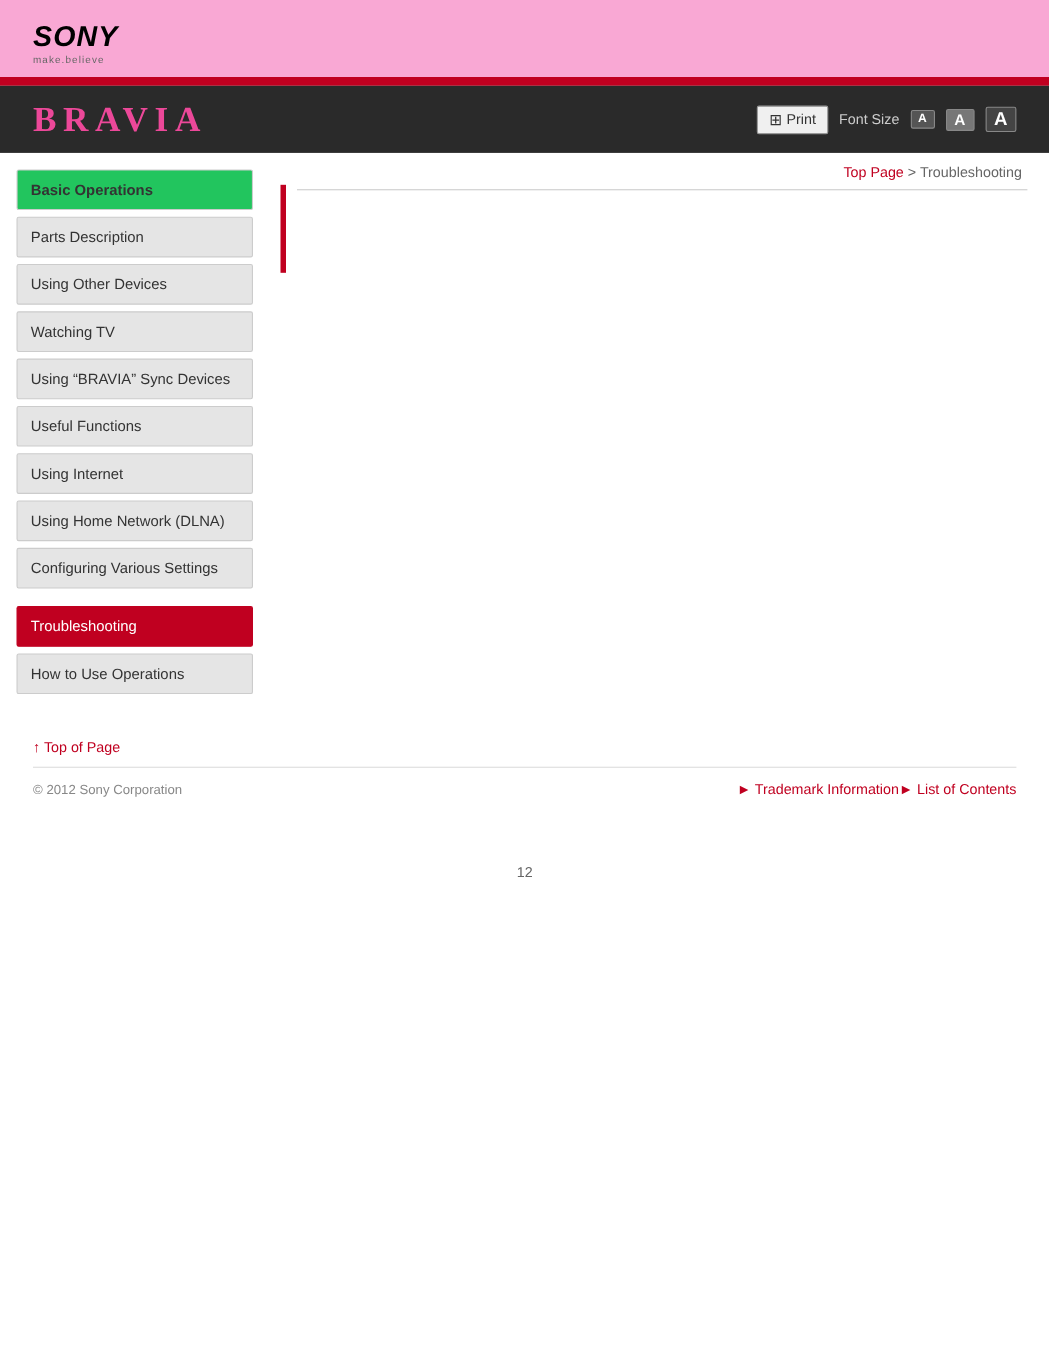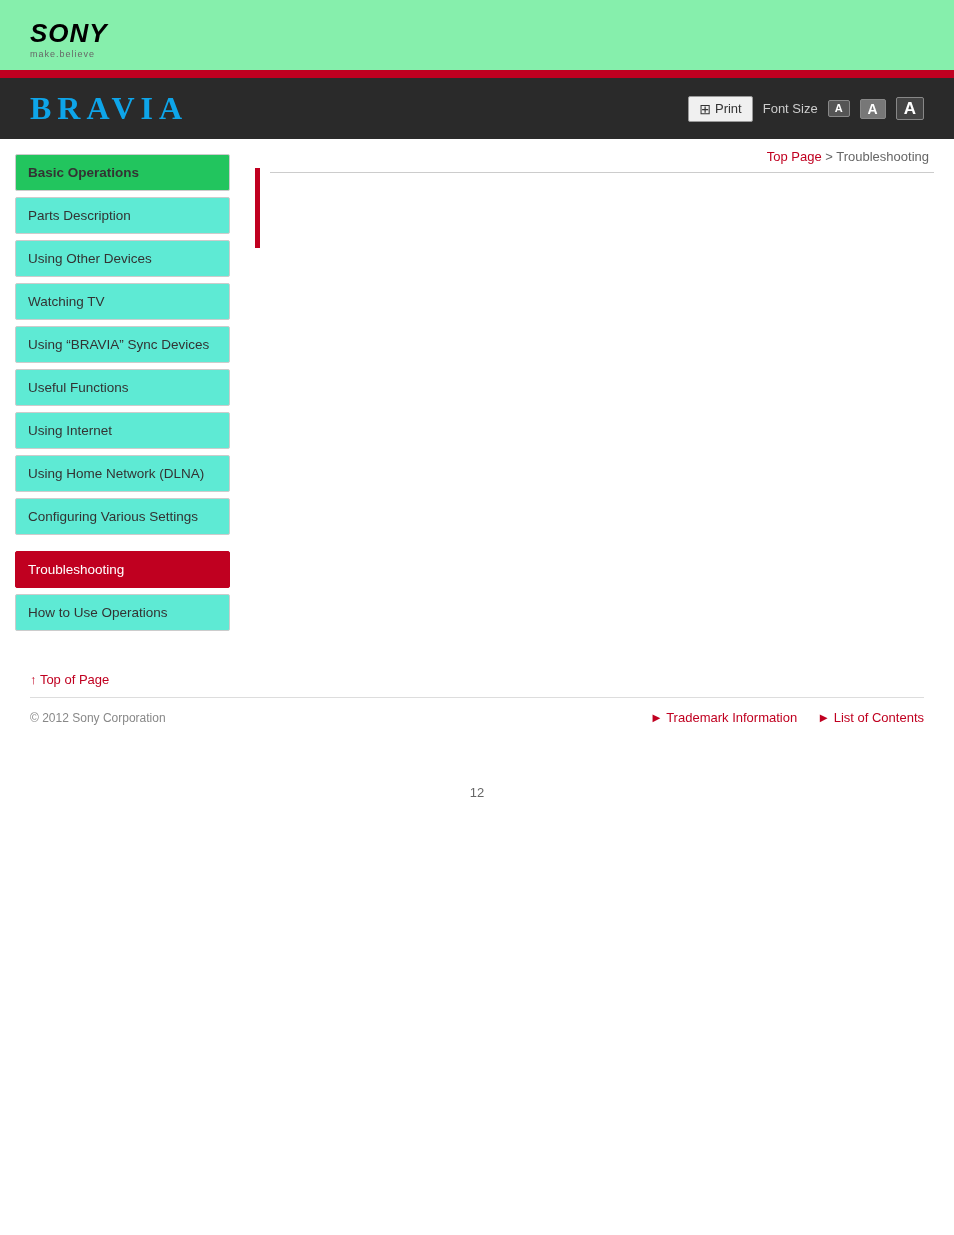--- a/index.html
+++ b/index.html
@@ -8,21 +8,21 @@
       font-size: 14px;
       background: #fff;
       color: #333;
       width: 954px;
       min-height: 1235px;
     }
 
     
     .logo-bar {
       padding: 18px 30px 10px 30px;
-      background: #86efac;
+      background: #f9a8d4;
     }
     .sony-logo {
       display: inline-block;
     }
     .sony-logo .sony-text {
       font-size: 26px;
       font-weight: bold;
       color: #000;
       letter-spacing: 1px;
       font-style: italic;
@@ -43,21 +43,21 @@
 
     
     .bravia-bar {
       background: #2a2a2a;
       display: flex;
       align-items: center;
       justify-content: space-between;
       padding: 12px 30px;
     }
     .bravia-title {
-      color: #0ea5e9;
+      color: #ec4899;
       font-size: 32px;
       font-weight: bold;
       letter-spacing: 6px;
       font-family: Georgia, serif;
     }
     .bravia-controls {
       display: flex;
       align-items: center;
       gap: 10px;
     }
@@ -103,21 +103,21 @@
       padding: 15px 15px 15px 15px;
     }
 
     .sidebar-item {
       border: 1px solid #ccc;
       padding: 10px 12px;
       margin-bottom: 6px;
       cursor: pointer;
       font-size: 13.5px;
       color: #333;
-      background: #5eead4;
+      background: #e5e5e5;
       border-radius: 2px;
     }
     .sidebar-item.active {
       background: #c00020;
       color: #fff;
       border-color: #c00020;
     }
     .sidebar-item.header-item {
       font-weight: bold;
       background: #22c55e;
@@ -189,21 +189,20 @@
       align-items: center;
       border-top: 1px solid #ddd;
       padding-top: 12px;
     }
     .copyright {
       font-size: 12px;
       color: #888;
     }
     .footer-links {
       display: flex;
-      gap: 20px;
     }
     .footer-links a {
       color: #c00020;
       font-size: 13px;
       text-decoration: none;
       display: flex;
       align-items: center;
       gap: 4px;
     }
 

